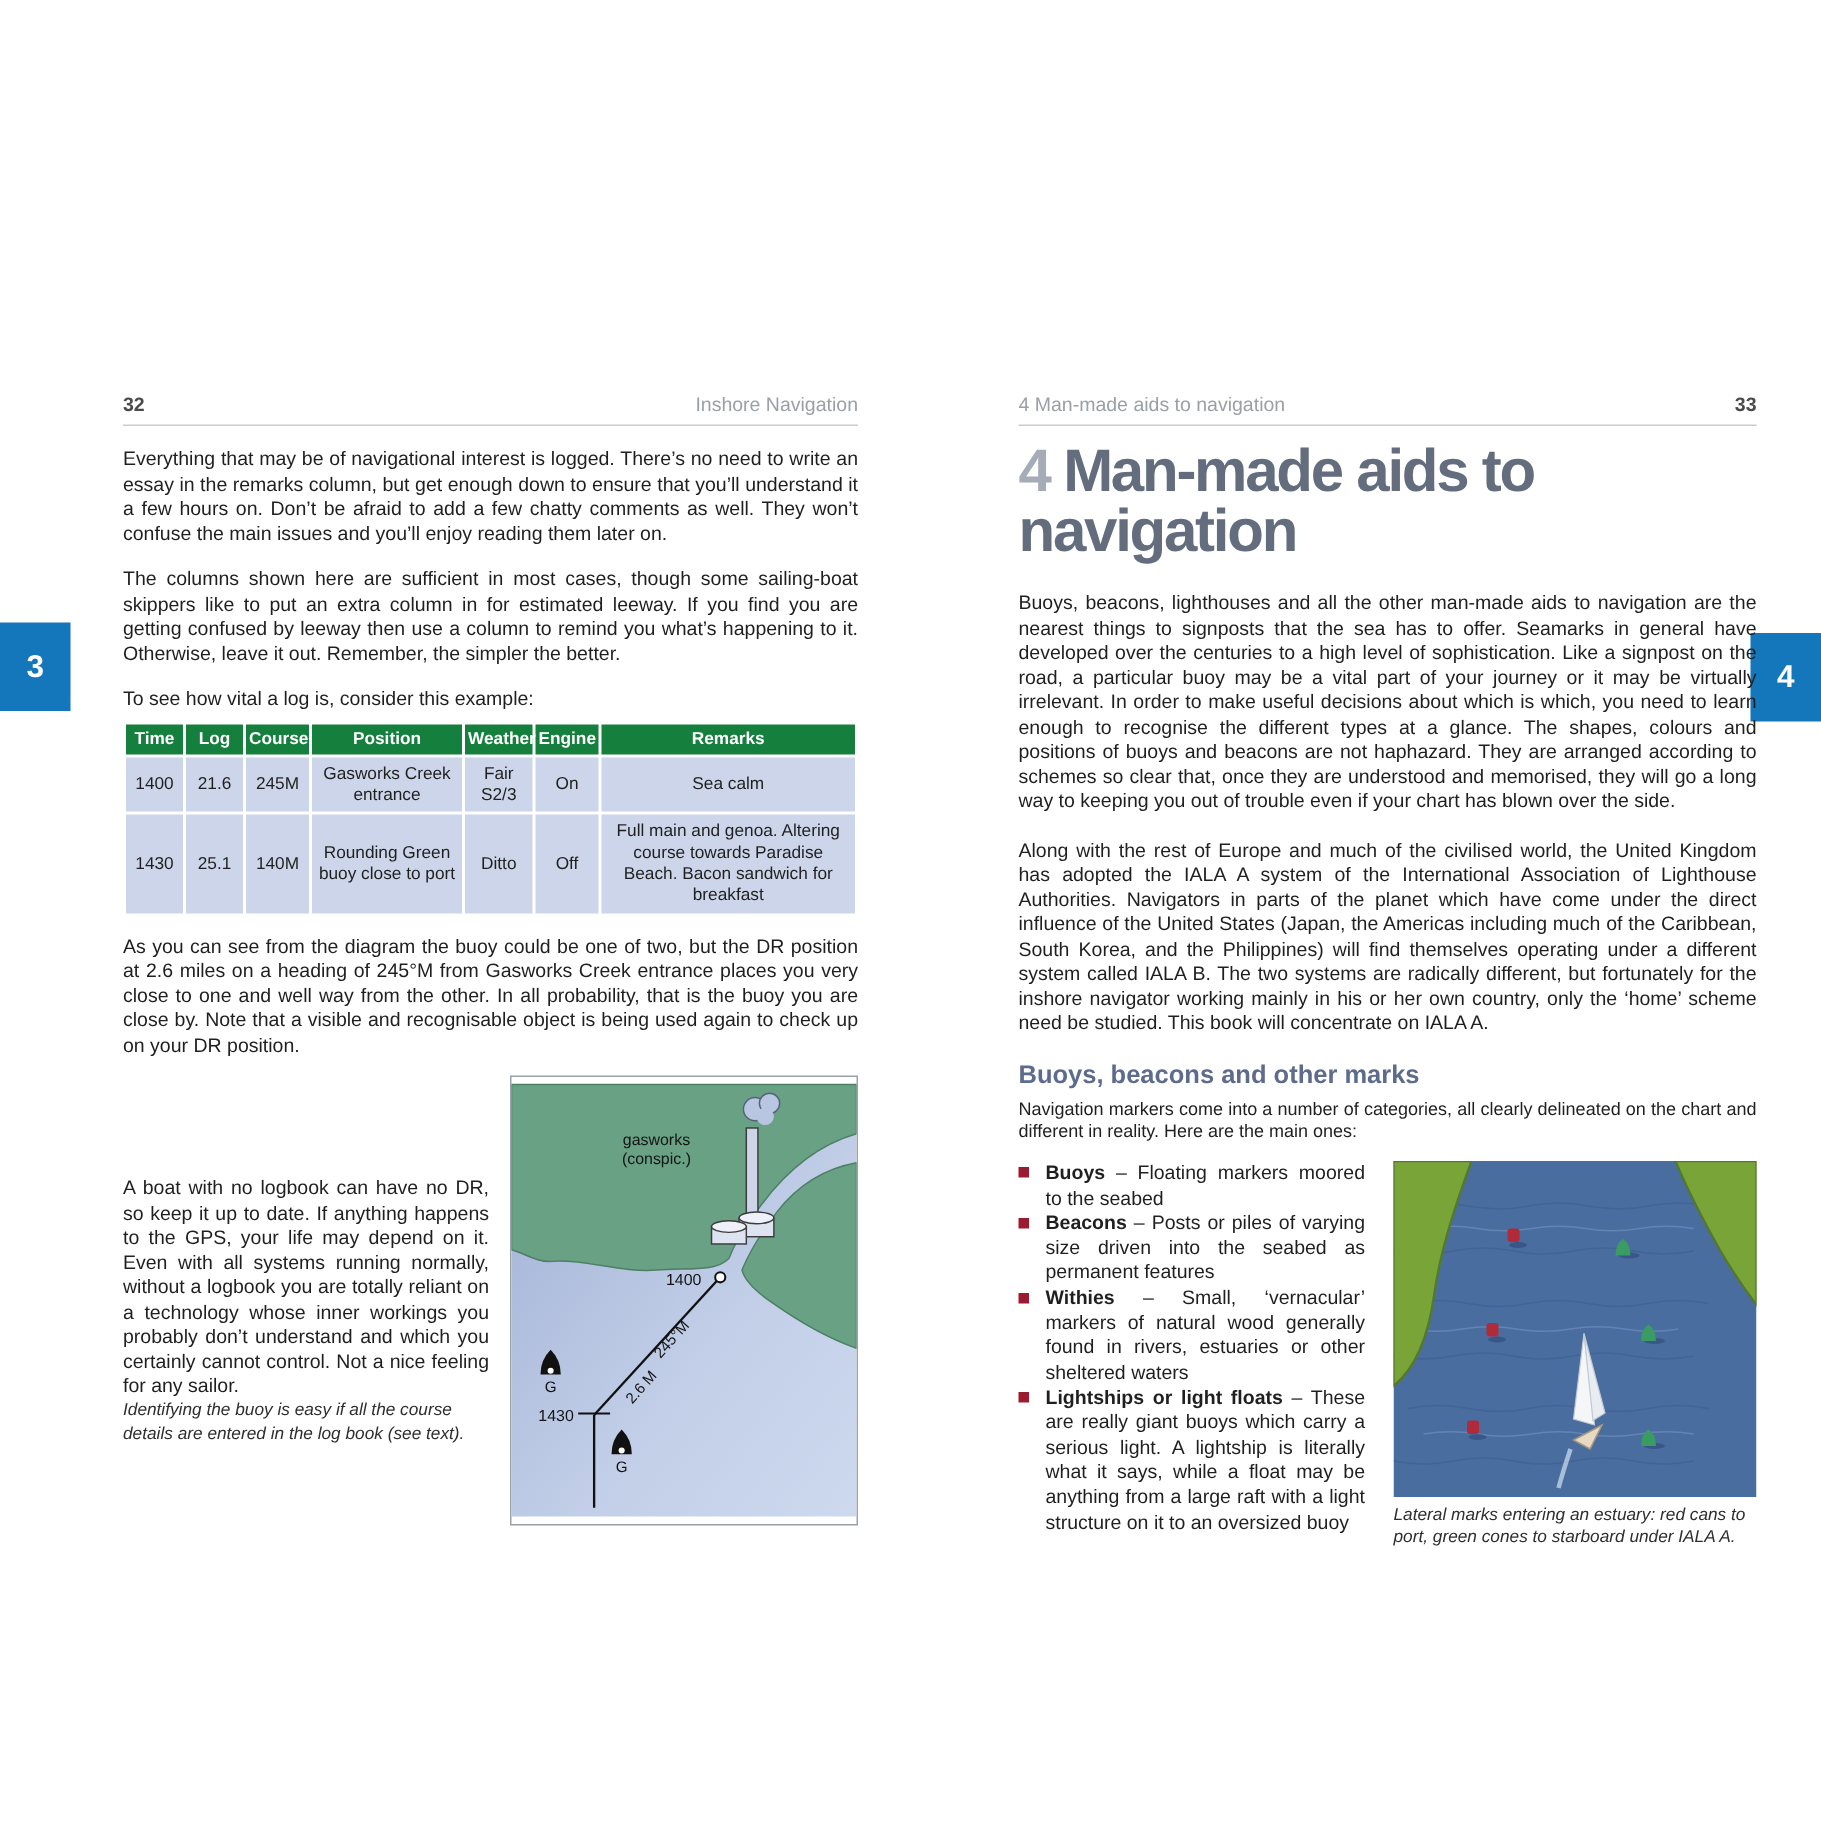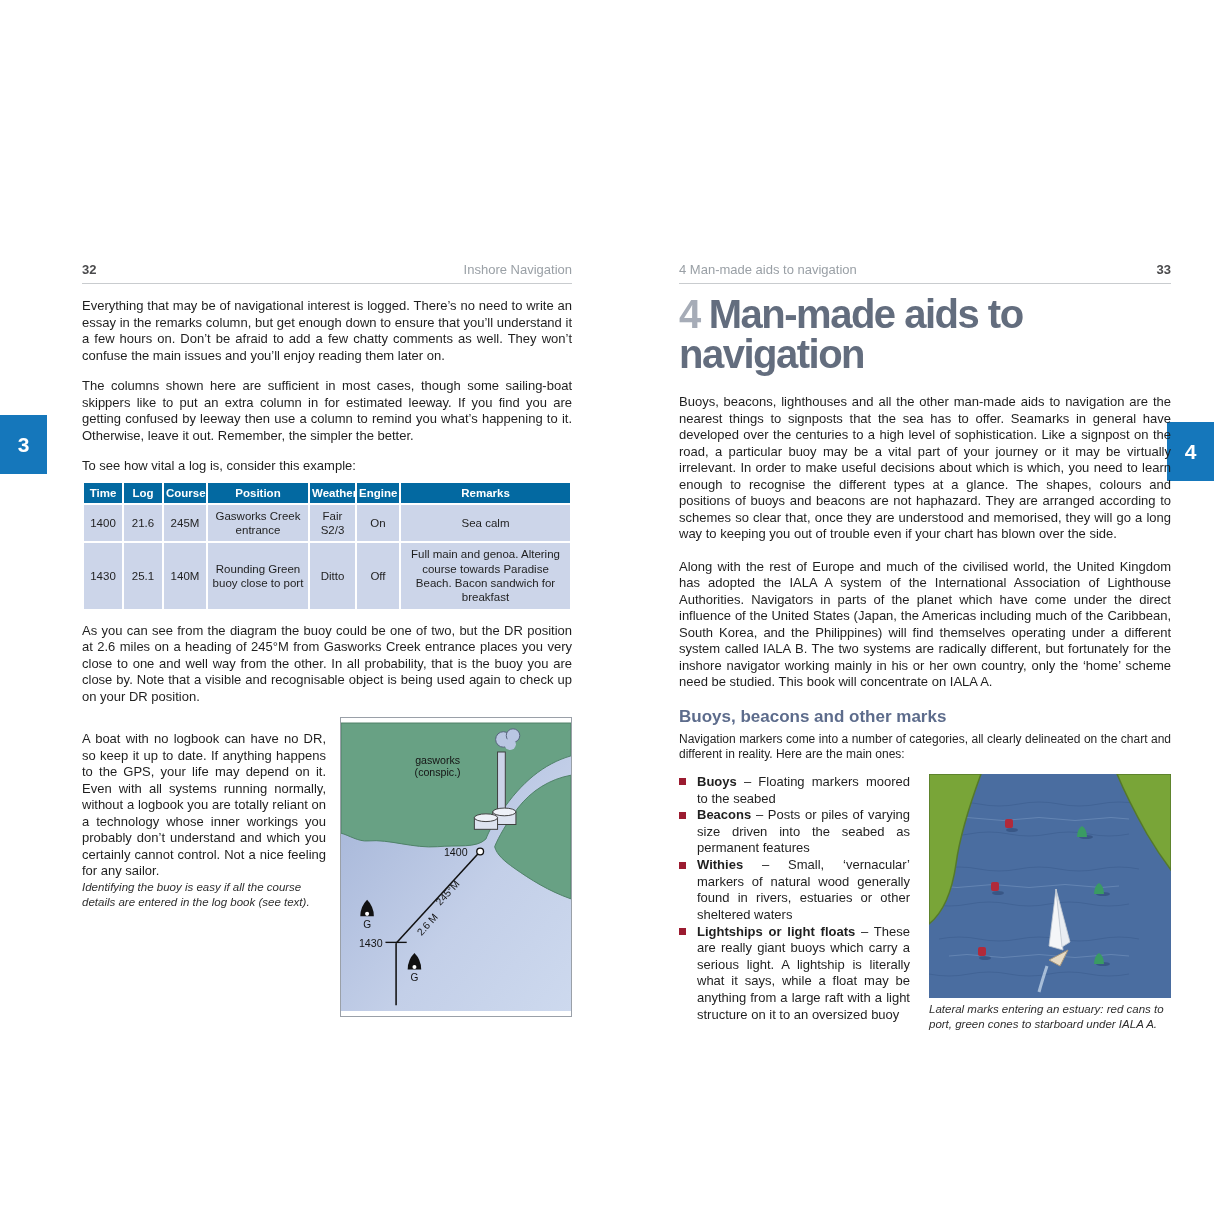--- a/index.html
+++ b/index.html
@@ -12,25 +12,25 @@
   .pn{color:#4a4a4c;font-weight:bold;}
   .rh{color:#9aa0a6;}
   .body-p{font-size:13px;line-height:1.27;text-align:justify;margin:0;}
   .caption{font-style:italic;font-size:11.5px;line-height:1.35;color:#2e2e2e;}
   .tab{position:absolute;width:47px;height:59px;display:flex;align-items:center;justify-content:center;
        color:#fff;font-size:21px;font-weight:bold;}
   
   #left-page{left:63px;width:490px;}
   #left-page .body-p{margin-top:14px;}
   table.log{width:100%;table-layout:fixed;border-collapse:separate;border-spacing:2px;margin-top:6px;}
-  table.log th{background:#0369a1;color:#fff;font-size:11.5px;font-weight:bold;padding:4px 2px;text-align:center;}
+  table.log th{background:#15803d;color:#fff;font-size:11.5px;font-weight:bold;padding:4px 2px;text-align:center;}
   table.log td{background:#ccd5e9;font-size:11.5px;line-height:1.25;text-align:center;
                vertical-align:middle;padding:4px 3px;}
   .bottom-row{display:flex;gap:14px;margin-top:12px;}
-  .bottom-left{width:244px;display:flex;flex-direction:column;justify-content:flex-start;}
+  .bottom-left{width:244px;display:flex;flex-direction:column;justify-content:center;}
   .bottom-left .body-p{margin-top:0;}
   .diagram-frame{width:238px;height:298px;border:1px solid #9aa0a8;}
   
   #right-page{left:660px;width:492px;}
   .chapter-title{margin-top:10px;font-size:40px;font-weight:bold;letter-spacing:-1.5px;
                  color:#636d7e;line-height:1;}
   .chapter-title .num{color:#a6acb7;margin-right:9px;}
   #right-page .body-p{margin-top:20px;}
   .section-h{margin-top:16px;font-size:17px;font-weight:bold;color:#5d6c8c;}
   .section-intro{margin-top:5px;font-size:12px;line-height:1.27;text-align:justify;}

